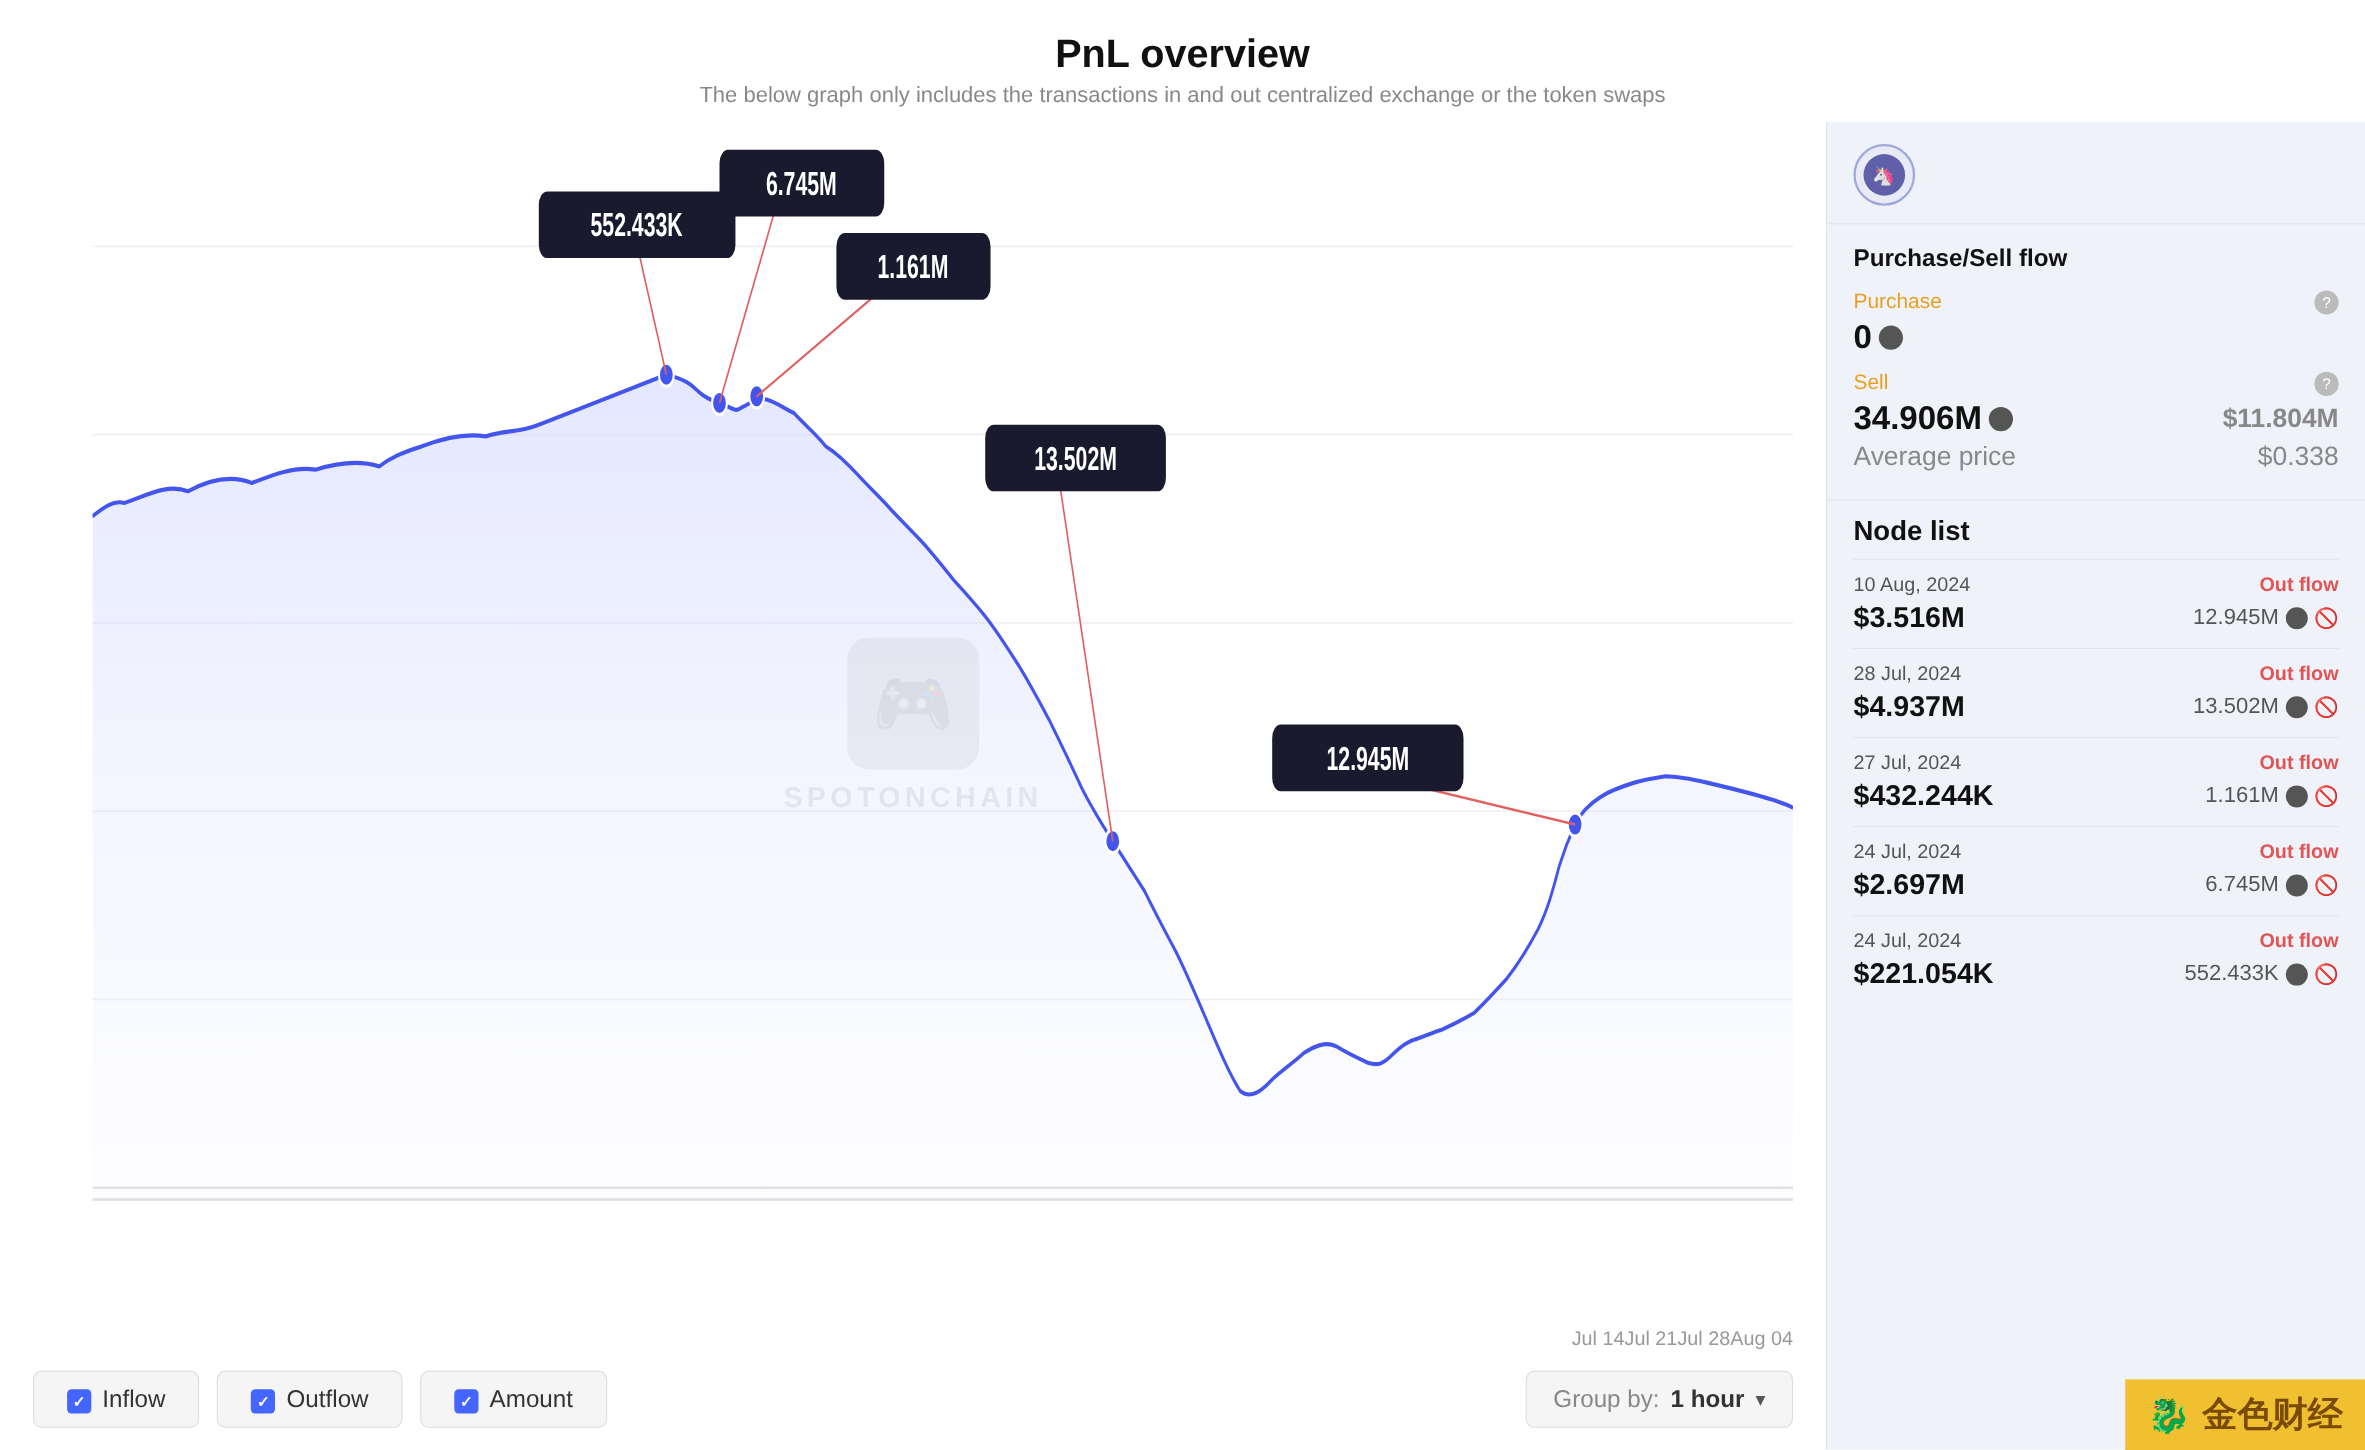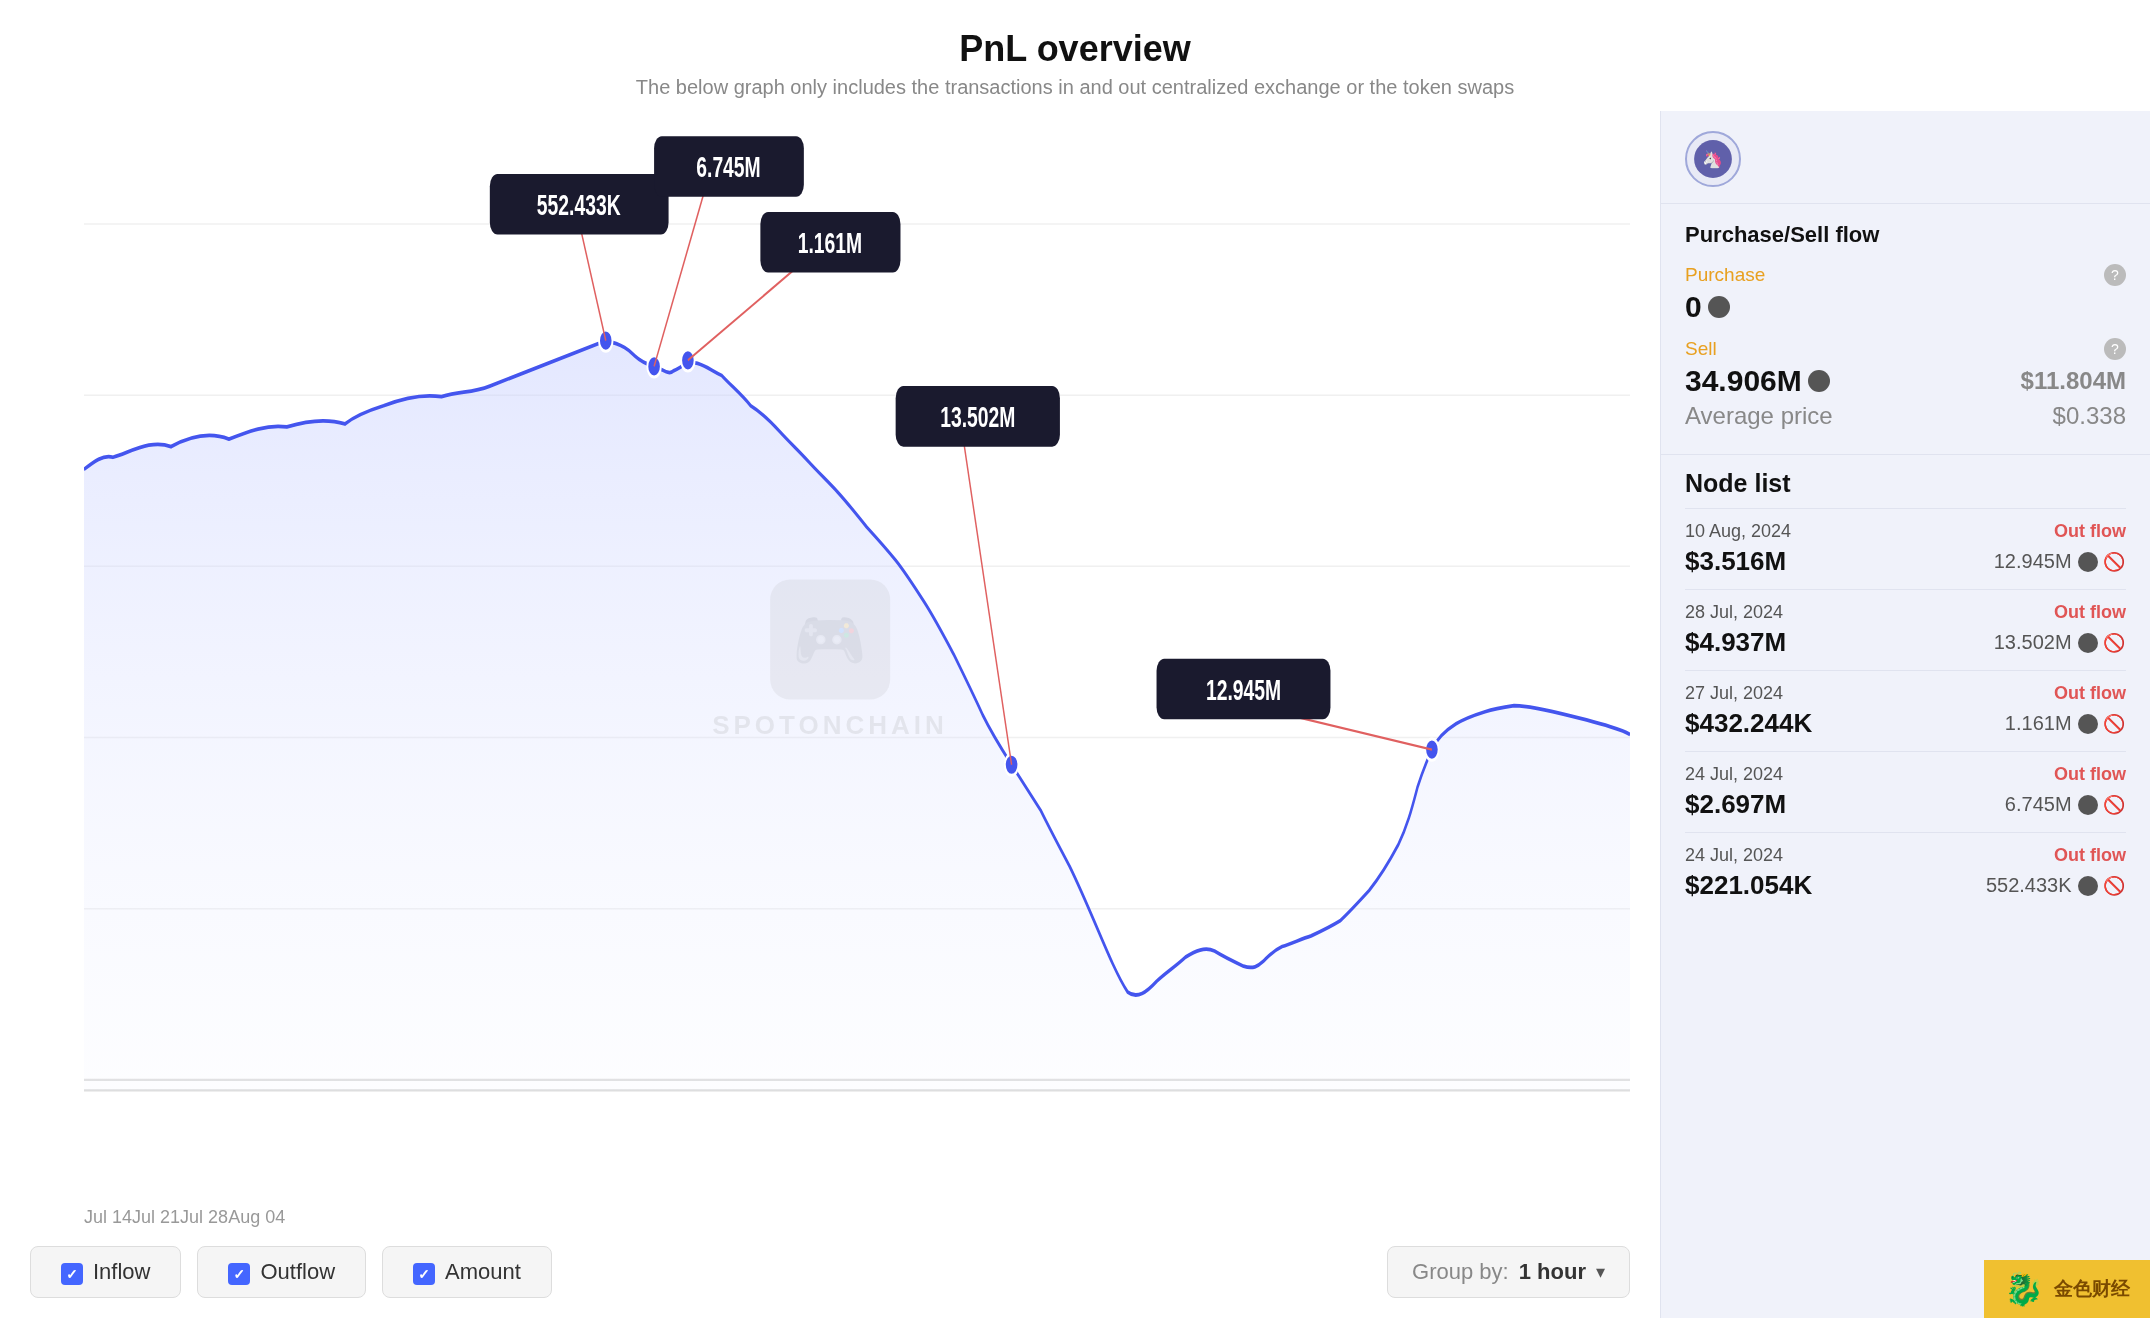--- a/index.html
+++ b/index.html
@@ -302,21 +302,21 @@
     }
     .y-label {
       font-size: 18px;
       color: #999;
       width: 50px;
       text-align: right;
     }
     
     .x-axis {
       display: flex;
-      justify-content: flex-start;
+      justify-content: flex-end;
       padding: 8px 0 0 54px;
       pointer-events: none;
     }
     .x-label {
       font-size: 18px;
       color: #999;
     }
   </style>
 </head>
 <body>
@@ -647,14 +647,14 @@
     </div>
   </div>
         </div>
     </div>
 
   </div>
 </div>
 
 <div style="position:fixed;bottom:0;right:0;background:#f0c030;padding:10px 20px;display:flex;align-items:center;gap:10px;z-index:200;">
   <span style="font-size:32px;font-weight:900;color:#b07010;">🐉</span>
-  <span style="font-size:19px;font-weight:700;color:#7a4a00;">金色财经</span>
+  <span style="font-size:32px;font-weight:700;color:#7a4a00;">金色财经</span>
 </div>
 
 </body></html>

